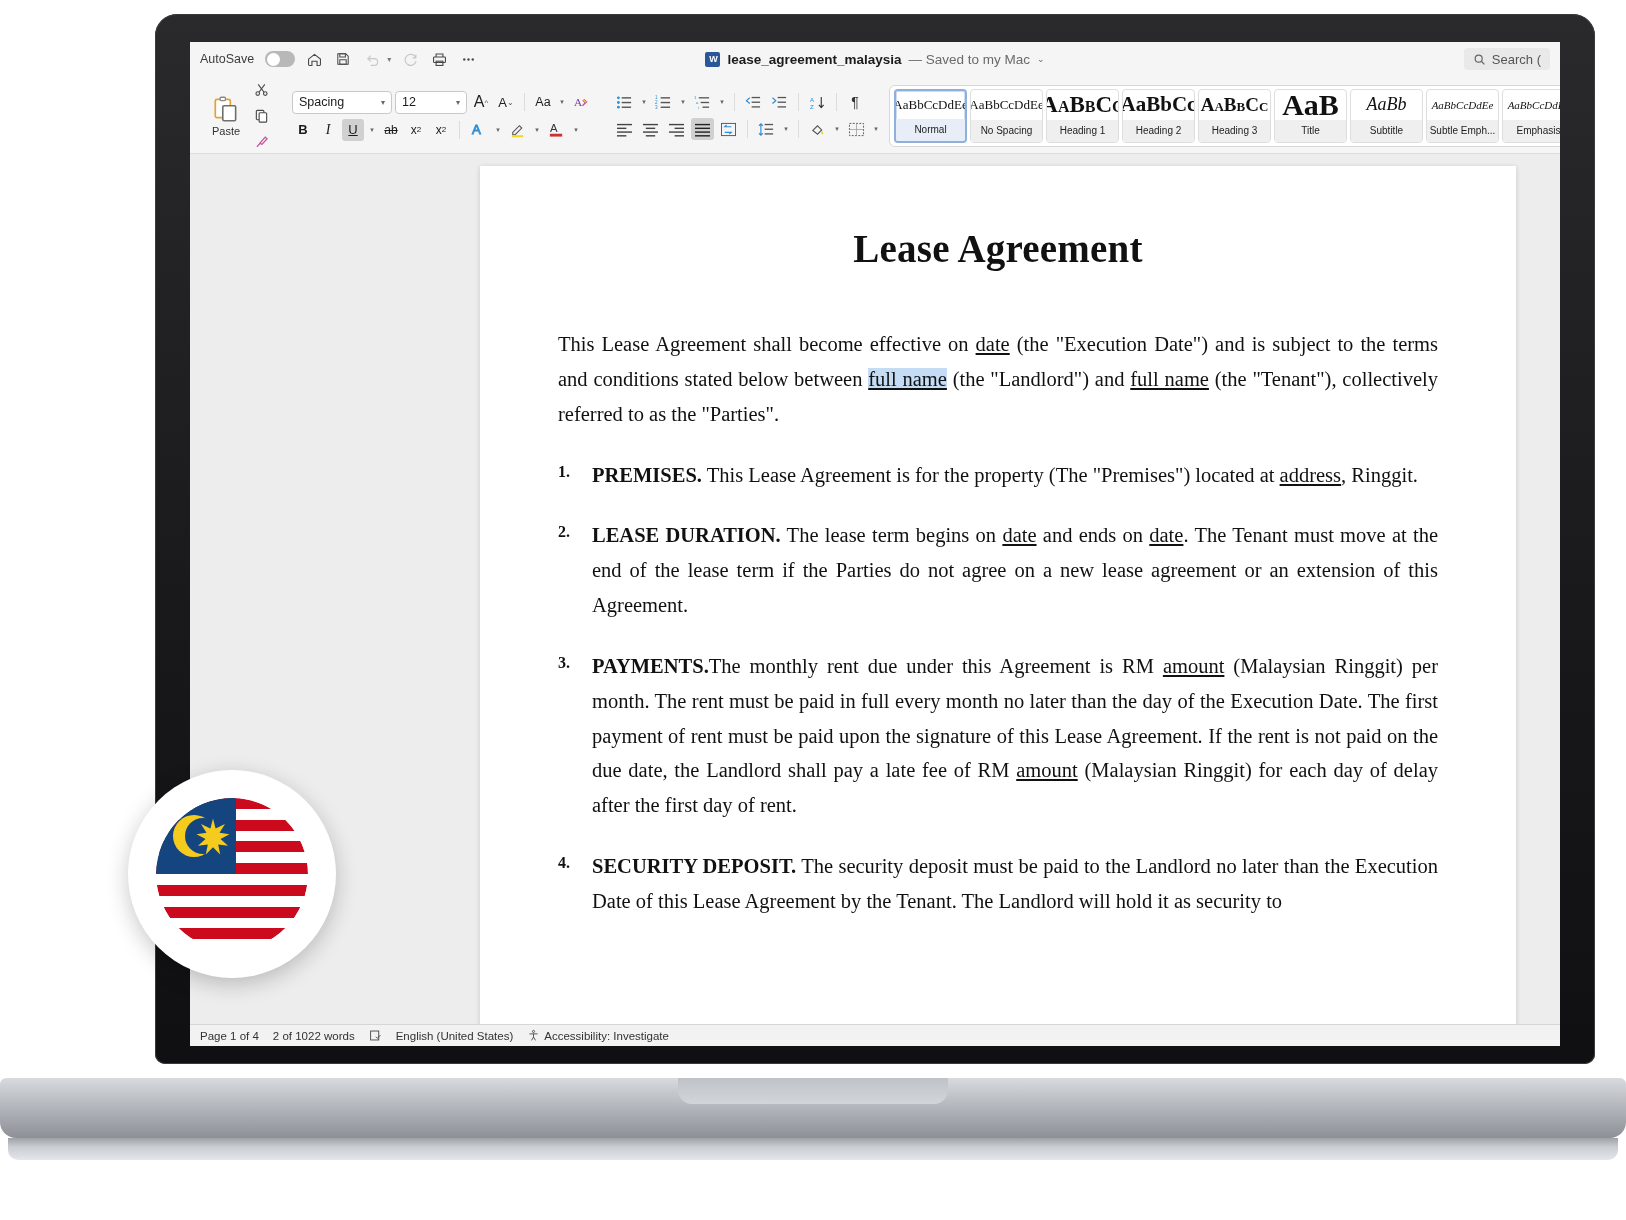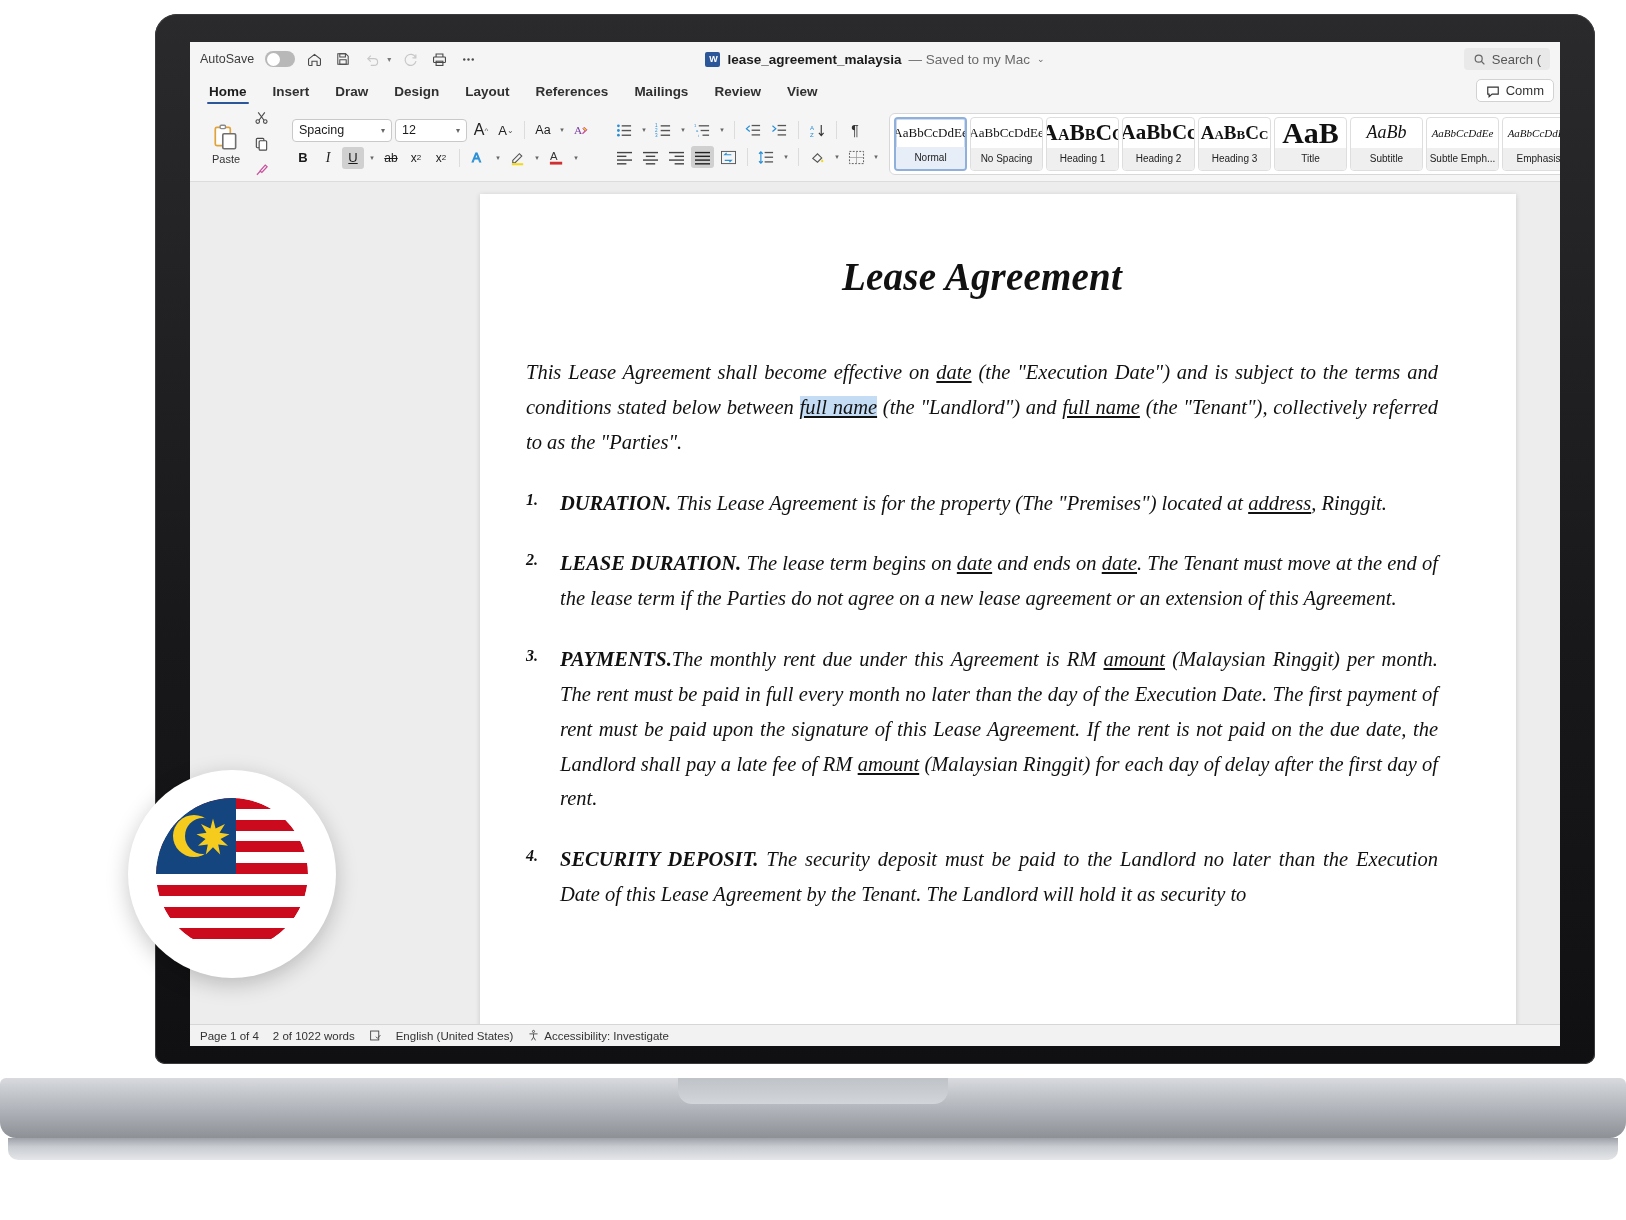--- a/index.html
+++ b/index.html
@@ -185,24 +185,23 @@
     white-space: nowrap; overflow: hidden;
   }
   .style-card.sel .style-name { background: #e7eef8; }
 
   
   .canvas { flex: 1; background: #ededed; position: relative; overflow: hidden; }
   .page {
     position: absolute; left: 290px; top: 12px;
     width: 1036px; height: 860px; background: #fff;
     box-shadow: 0 1px 5px rgba(0,0,0,.16);
-    padding: 60px 78px 0 46px;
+    padding: 60px 78px 0 78px;
     font-family: "Liberation Serif", serif;
     color: #111;
-    font-style: italic;
   }
   .doc-h1 {
     text-align: center; font-size: 39px; font-weight: bold;
     letter-spacing: .2px; margin-bottom: 56px;
   }
   .doc-p {
     font-size: 20.5px; line-height: 1.70; text-align: justify;
     margin-bottom: 26px;
   }
   .doc-li { display: flex; gap: 0; margin-bottom: 26px; }
@@ -303,40 +302,20 @@
           <div class="search-pill">
             <svg width="13" height="13" viewBox="0 0 16 16" fill="none" stroke="#666" stroke-width="1.5">
               <circle cx="7" cy="7" r="4.3"></circle>
                 <path d="M10.2 10.2 14 14"></path>
             </svg>
             <span>Search (</span>
           </div>
         </div>
       </div>
 
-      <div class="tabs">
-        <div class="tab active">Home</div>
-        <div class="tab">Insert</div>
-        <div class="tab">Draw</div>
-        <div class="tab">Design</div>
-        <div class="tab">Layout</div>
-        <div class="tab">References</div>
-        <div class="tab">Mailings</div>
-        <div class="tab">Review</div>
-        <div class="tab">View</div>
-
-        <div class="tabs-right">
-          <div class="comment-pill">
-            <svg width="14" height="14" viewBox="0 0 16 16" fill="none" stroke="#333" stroke-width="1.3">
-              <path d="M2 3.5h12v8H7l-3.5 3v-3H2z"></path>
-            </svg>
-            <span>Comm</span>
-          </div>
-        </div>
-      </div>
 
       <div class="ribbon">
 
         <div class="rgroup">
           <div class="paste-col">
             <svg class="paste-ico" viewBox="0 0 28 28" fill="none">
               <rect x="4" y="5" width="14" height="17" rx="1.5" fill="#fff" stroke="#e0a33a" stroke-width="1.6"></rect>
               <rect x="8.5" y="3" width="5" height="3.2" rx="1" fill="#fff" stroke="#8a8a8a" stroke-width="1.3"></rect>
               <rect x="11" y="11" width="12" height="14" rx="1.2" fill="#fff" stroke="#6f6f6f" stroke-width="1.5"></rect>
             </svg>
@@ -630,21 +609,21 @@
 
           <div class="doc-h1">Lease Agreement</div>
 
           <div class="doc-p">
             <span>This Lease Agreement shall become effective on </span><u class="blank">date</u><span> (the "Execution Date") and is subject to the terms and conditions stated below between </span><span class="sel"><u class="blank">full name</u></span><span> (the "Landlord") and </span><u class="blank">full name</u><span> (the "Tenant"), collectively referred to as the "Parties".</span>
           </div>
 
           <div class="doc-li">
             <div class="li-num">1.</div>
             <div class="li-body">
-              <b>DURATION.</b><span> This Lease Agreement is for the property (The "Premises") located at </span><u class="blank">address</u><span>, Ringgit.</span>
+              <b>PREMISES.</b><span> This Lease Agreement is for the property (The "Premises") located at </span><u class="blank">address</u><span>, Ringgit.</span>
             </div>
           </div>
 
           <div class="doc-li">
             <div class="li-num">2.</div>
             <div class="li-body">
               <b>LEASE DURATION.</b><span> The lease term begins on </span><u class="blank">date</u><span> and ends on </span><u class="blank">date</u><span>. The Tenant must move at the end of the lease term if the Parties do not agree on a new lease agreement or an extension of this Agreement.</span>
             </div>
           </div>
 

